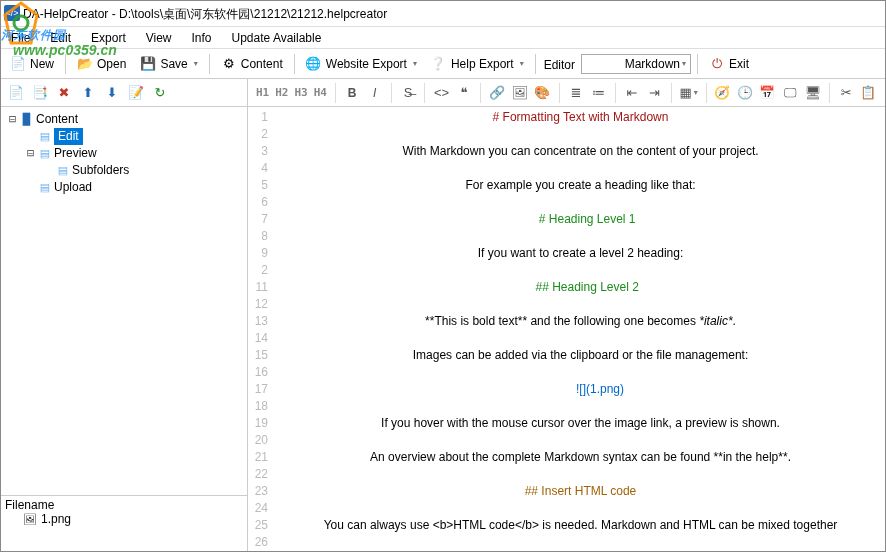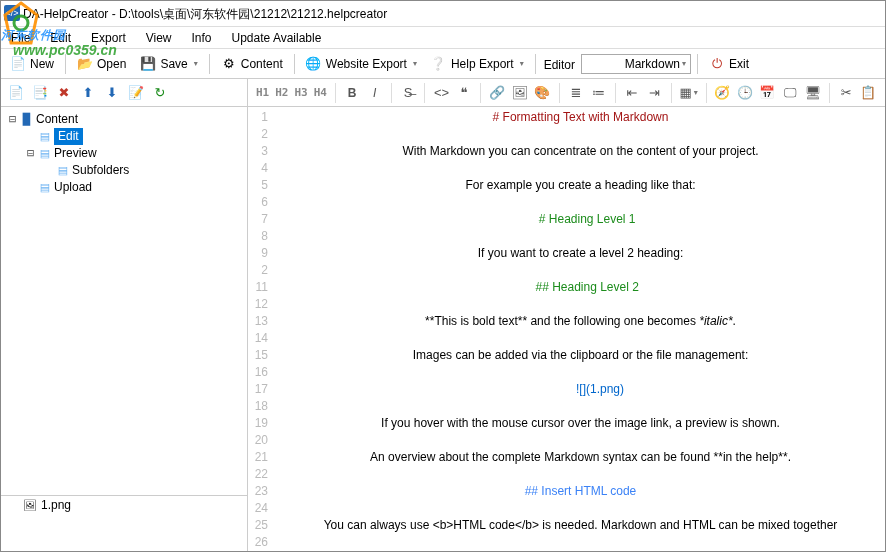--- a/index.html
+++ b/index.html
@@ -48,21 +48,21 @@
 .cm { flex:1; display:flex; font-family:Consolas,"Courier New",monospace; font-size:13px; line-height:17px; overflow:hidden; background:#fff; }
 .gut { width:24px; text-align:right; color:#bbb; padding:2px 4px 0 0; user-select:none; }
 .gut div { height:17px; }
 .code { flex:1; padding:2px 0 0 4px; white-space:pre; overflow:hidden; }
 .code div { height:17px;text-align:center; }
 .c-h { color:#a31515; }    
 .c-kw { color:#1c8c1c; }   
 .c-it { font-style:italic; }
 .c-b { font-weight:normal; }
 .c-lnk { color:#0066cc;margin-left:39px; }
-.c-red { color:#3b82f6; }
+.c-red { color:#a16207; }
 </style>
 </head>
 <body>
 
 <svg class="wm-icon" viewBox="0 0 40 46">
   <path d="M20 2 L36 14 L30 42 L10 42 L4 14 Z" fill="none" stroke="#ff9000" stroke-width="3"></path>
   <circle cx="20" cy="22" r="7" fill="none" stroke="#2ca02c" stroke-width="3"></circle>
 </svg>
 <div class="watermark">
   <span>河东软件园</span>
@@ -207,20 +207,21 @@
           </ul>
           <li>
             <span class="tw"> </span>
             <span class="tic" style="color:#6db3f2">▤</span>
             <span>Upload</span>
           </li>
         </ul>
       </ul>
     </div>
     <div class="fnpanel">
+      <div>Filename</div>
       <div class="fitem">
         <span class="tic">🖼</span>
         <span>1.png</span>
       </div>
     </div>
   </div>
 
   <div class="cm">
     <div class="gut" id="gut">
         <div>1</div>

